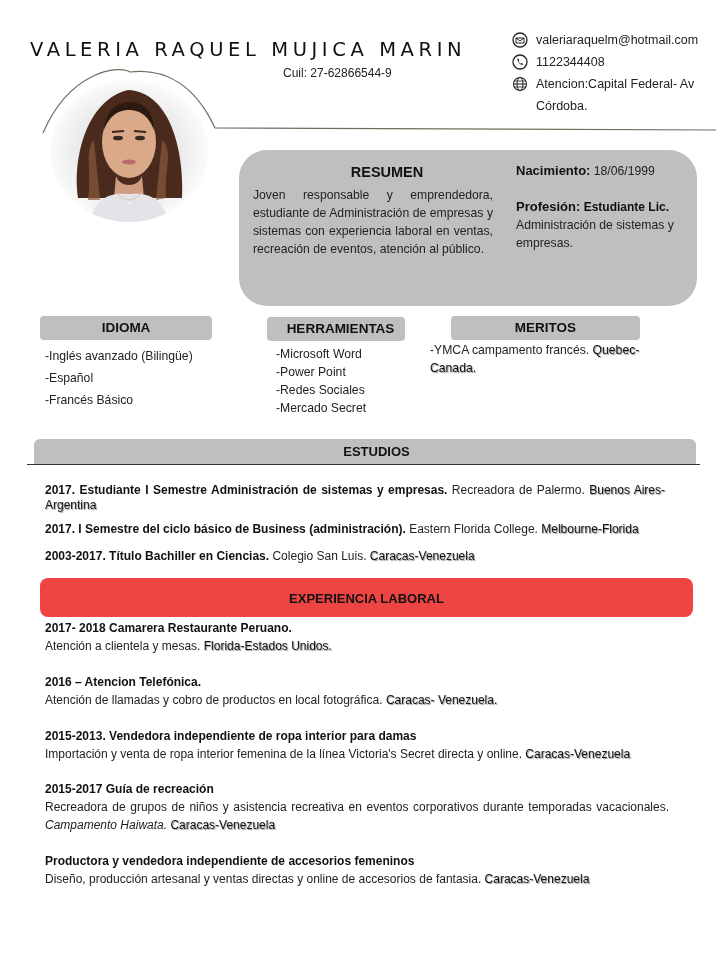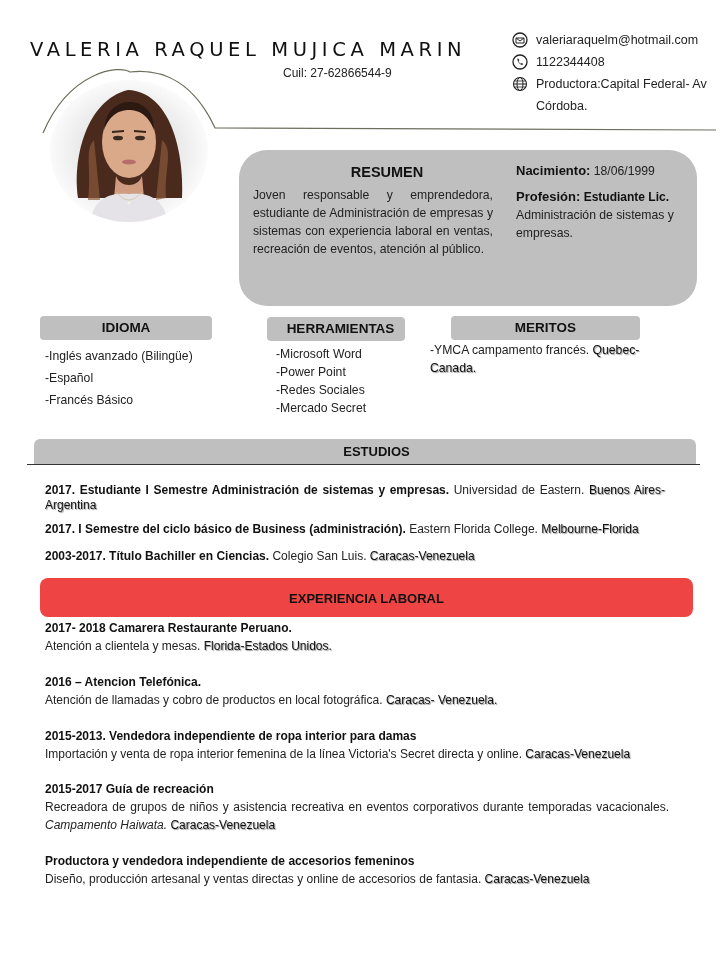--- a/index.html
+++ b/index.html
@@ -18,21 +18,21 @@
   .arc { position: absolute; left: 0; top: 0; width: 720px; height: 200px; pointer-events: none; }
 
   .photo { position: absolute; left: 50px; top: 80px; width: 158px; height: 142px; border-radius: 50%;
            background: radial-gradient(ellipse at center, #e7e7e7 40%, #ffffff 78%); overflow: hidden; }
 
   .summary { position: absolute; left: 239px; top: 150px; width: 458px; height: 156px; background: #bfbfbf; border-radius: 28px; }
   .summary-title { position: absolute; left: 0; width: 296px; top: 14px; text-align: center; font-weight: 700; font-size: 14.5px; color: #111; }
   .summary-text { position: absolute; left: 14px; top: 36px; width: 240px; font-size: 12.2px; line-height: 18px; text-align: justify; color: #222; }
   .summary-right { position: absolute; left: 277px; top: 12px; width: 172px; font-size: 12.2px; line-height: 18px; color: #222; }
   .summary-right b { font-size: 13px; color: #111; }
-  .summary-right .row2 { margin-top: 8px; }
+  .summary-right .row2 { margin-top: 18px; }
   .summary-right .bsm { font-size: 12px; }
 
   .pill { position: absolute; height: 24px; background: #bfbfbf; border-radius: 4px; font-weight: 700; font-size: 13.5px; color: #111; text-align: center; line-height: 24px; }
   .list { position: absolute; font-size: 12.2px; color: #222; }
 
   .meritos-text { position: absolute; left: 430px; top: 341px; width: 230px; font-size: 12.2px; line-height: 18px; color: #222; }
   .shadow-loc { text-shadow: 1px 1px 1px #9a9a9a; color: #111; }
 
   .estudios-bar { position: absolute; left: 34px; top: 439px; width: 662px; height: 25px; background: #bfbfbf; border-radius: 6px 6px 0 0; font-weight: 700; font-size: 13px; text-align: center; line-height: 25px; color: #111; padding-left: 23px; }
   .hr { position: absolute; left: 27px; top: 464px; width: 673px; height: 1px; background: #333; }
@@ -73,21 +73,21 @@
   </div>
   <div class="contact-row addr">
     <svg class="ic" viewBox="0 0 16 16">
         <circle cx="8" cy="8" r="6.5" fill="none" stroke="#222" stroke-width="1.1"></circle>
         <ellipse cx="8" cy="8" rx="3" ry="6.5" fill="none" stroke="#222" stroke-width="1"></ellipse>
         <line x1="1.5" y1="8" x2="14.5" y2="8" stroke="#222"></line>
         <line x1="2.5" y1="5" x2="13.5" y2="5" stroke="#222" stroke-width="0.8"></line>
         <line x1="2.5" y1="11" x2="13.5" y2="11" stroke="#222" stroke-width="0.8"></line>
       </svg>
     <div class="addr-text">
-      <div>Productora:Capital Federal- Av</div>
+      <div>Atencion:Capital Federal- Av</div>
       <div>Córdoba.</div>
     </div>
   </div>
 </div>
 
 <div class="photo">
   <svg width="158" height="142" viewBox="0 0 158 142">
     <path d="M28,118 C22,80 36,20 78,10 C120,12 134,70 132,118 Z" fill="#4a2a1c"></path>
     <path d="M38,120 C42,90 34,70 44,60 L50,120 Z" fill="#8a5a3a" opacity="0.7"></path>
     <path d="M116,118 C114,90 124,70 112,60 L106,120 Z" fill="#8a5a3a" opacity="0.7"></path>
@@ -131,21 +131,21 @@
 
 <div class="pill" style="left:451px; top:316px; width:189px;">MERITOS</div>
 <div class="meritos-text">
   <div><span>-YMCA campamento francés.</span> <span class="shadow-loc">Quebec-Canada.</span></div>
 </div>
 
 <div class="estudios-bar">ESTUDIOS</div>
 <div class="hr"></div>
 
 <div class="entry" style="top:483px;">
-  <b>2017. Estudiante I Semestre Administración de sistemas y empresas.</b> <span>Universidad de Eastern.</span> <span class="shadow-loc">Buenos Aires-Argentina</span>
+  <b>2017. Estudiante I Semestre Administración de sistemas y empresas.</b> <span>Recreadora de Palermo.</span> <span class="shadow-loc">Buenos Aires-Argentina</span>
 </div>
 <div class="entry" style="top:522px;">
   <b>2017. I Semestre del ciclo básico de Business (administración).</b> <span>Eastern Florida College.</span> <span class="shadow-loc">Melbourne-Florida</span>
 </div>
 <div class="entry" style="top:549px;">
   <b>2003-2017. Título Bachiller en Ciencias.</b> <span>Colegio San Luis.</span> <span class="shadow-loc">Caracas-Venezuela</span>
 </div>
 
 <div class="exp-bar">EXPERIENCIA LABORAL</div>
 

